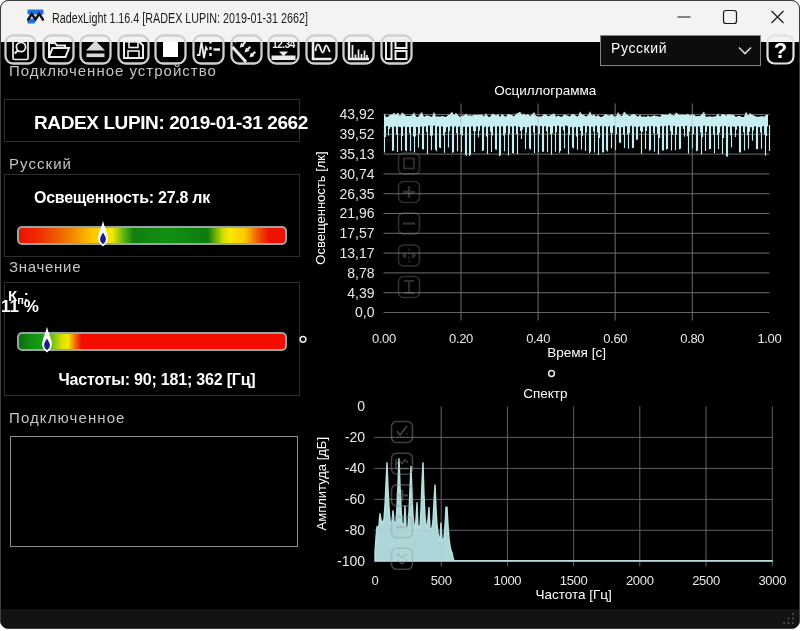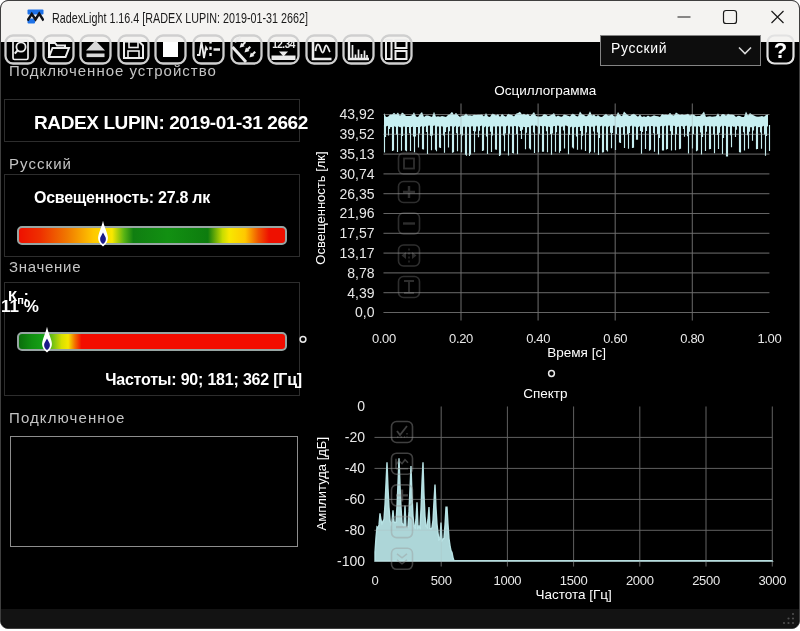--- a/index.html
+++ b/index.html
@@ -110,21 +110,21 @@
   <div class="lbl" style="left:8px;top:154px;letter-spacing:1.05px">Русский</div>
   <div class="gbox" style="left:3px;top:173px;width:294px;height:81px"></div>
   <div class="b" style="left:33px;top:188px;font-size:16px;letter-spacing:-0.25px">Освещенность: 27.8 лк</div>
   <div class="bar" style="left:16px;top:225px;width:266px;background:linear-gradient(to right,#ee1000 0%,#ee3000 8%,#f07800 18%,#ffc800 28%,#f8e800 35%,#58b414 39.5%,#107e11 43%,#129012 56%,#0d7c0e 71%,#c8dc00 76.5%,#f8e800 79%,#ffc800 85%,#f05500 90%,#ee1000 94%,#ee1000 100%)"></div>
 
   <div class="lbl" style="left:8px;top:257px;letter-spacing:0.72px">Значение</div>
   <div class="gbox" style="left:3px;top:281px;width:294px;height:112px"></div>
   <div class="b" style="left:7px;top:286px;font-size:15px">К<span style="font-size:11px;vertical-align:-3px">п</span>:</div>
   <div class="b" style="left:0px;top:296px;width:300px;text-align:left;font-size:17px">11 %</div>
   <div class="bar" style="left:16px;top:331px;width:266px;background:linear-gradient(to right,#0b6e0c 0%,#119111 5%,#16a016 9%,#7cc414 13%,#d8e000 16%,#f5e800 18.5%,#f37000 21%,#f20d00 23.5%,#f20d00 100%)"></div>
-  <div class="b" style="left:11px;top:370px;width:290px;text-align:right;font-size:16px;letter-spacing:-0.2px">Частоты: 90; 181; 362 [Гц]</div>
+  <div class="b" style="left:11px;top:370px;width:290px;text-align:center;font-size:16px;letter-spacing:-0.2px">Частоты: 90; 181; 362 [Гц]</div>
 
   <div class="lbl" style="left:8px;top:408px;letter-spacing:1.1px">Подключенное</div>
   <div style="position:absolute;left:8.5px;top:435px;width:286px;height:108.5px;border:1px solid #8d8d8d;background:#000"></div>
 
   <svg style="position:absolute;left:0;top:0;pointer-events:none" width="798" height="627" viewBox="0 0 798 627">
     <path d="M102,223 C103.3,228 106.1,233 106.1,237.2 C106.1,240.4 104.4,242.4 102,244.5 C99.6,242.4 97.9,240.4 97.9,237.2 C97.9,233 100.7,228 102,223 Z" fill="#ffffff" stroke="#ffffff" stroke-width="1.6"></path>
       <path d="M102,231.5 C103.5,234.5 104.9,236 104.9,238 C104.9,240.5 103.6,242 102,243 C100.4,242 99.1,240.5 99.1,238 C99.1,236 100.5,234.5 102,231.5 Z" fill="#1b1b8a"></path>
     <path d="M46,329 C47.3,334 50.1,339 50.1,343.2 C50.1,346.4 48.4,348.4 46,350.5 C43.6,348.4 41.9,346.4 41.9,343.2 C41.9,339 44.7,334 46,329 Z" fill="#ffffff" stroke="#ffffff" stroke-width="1.6"></path>
       <path d="M46,337.5 C47.5,340.5 48.9,342 48.9,344 C48.9,346.5 47.6,348 46,349 C44.4,348 43.1,346.5 43.1,344 C43.1,342 44.5,340.5 46,337.5 Z" fill="#1b1b8a"></path>
     <circle cx="302" cy="338.3" r="2.9" fill="none" stroke="#e8e8e8" stroke-width="1.5"></circle>

